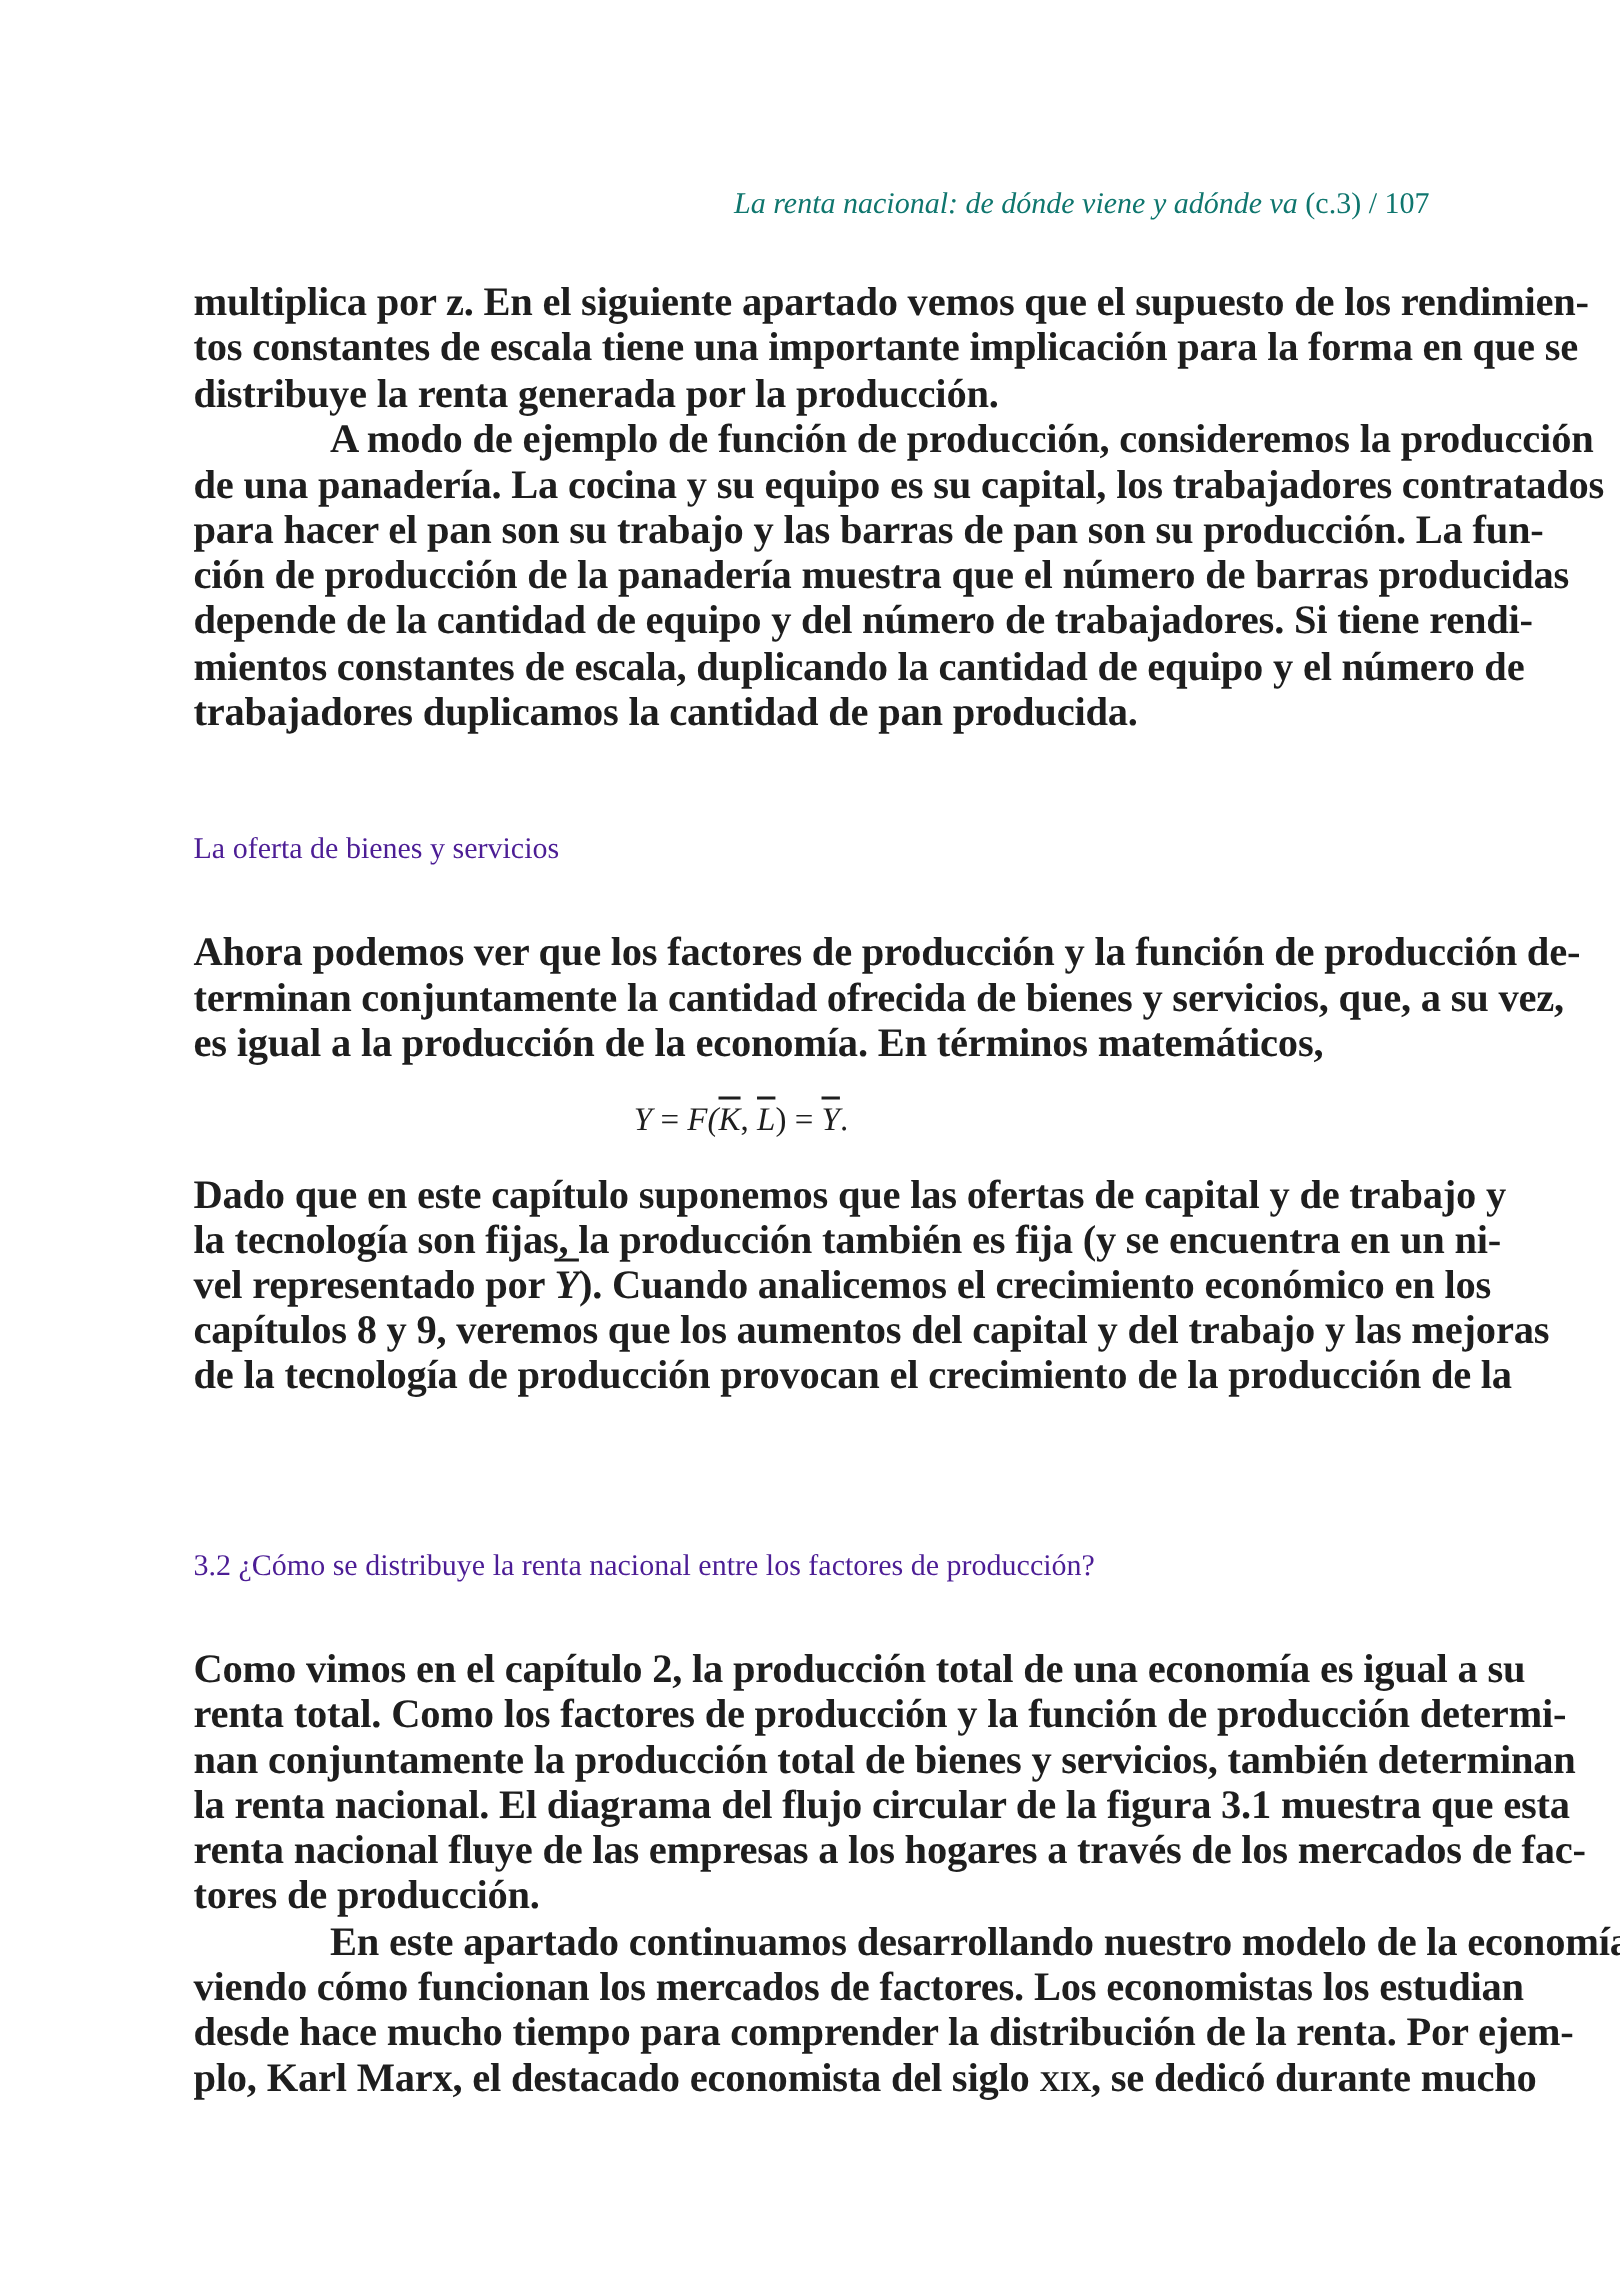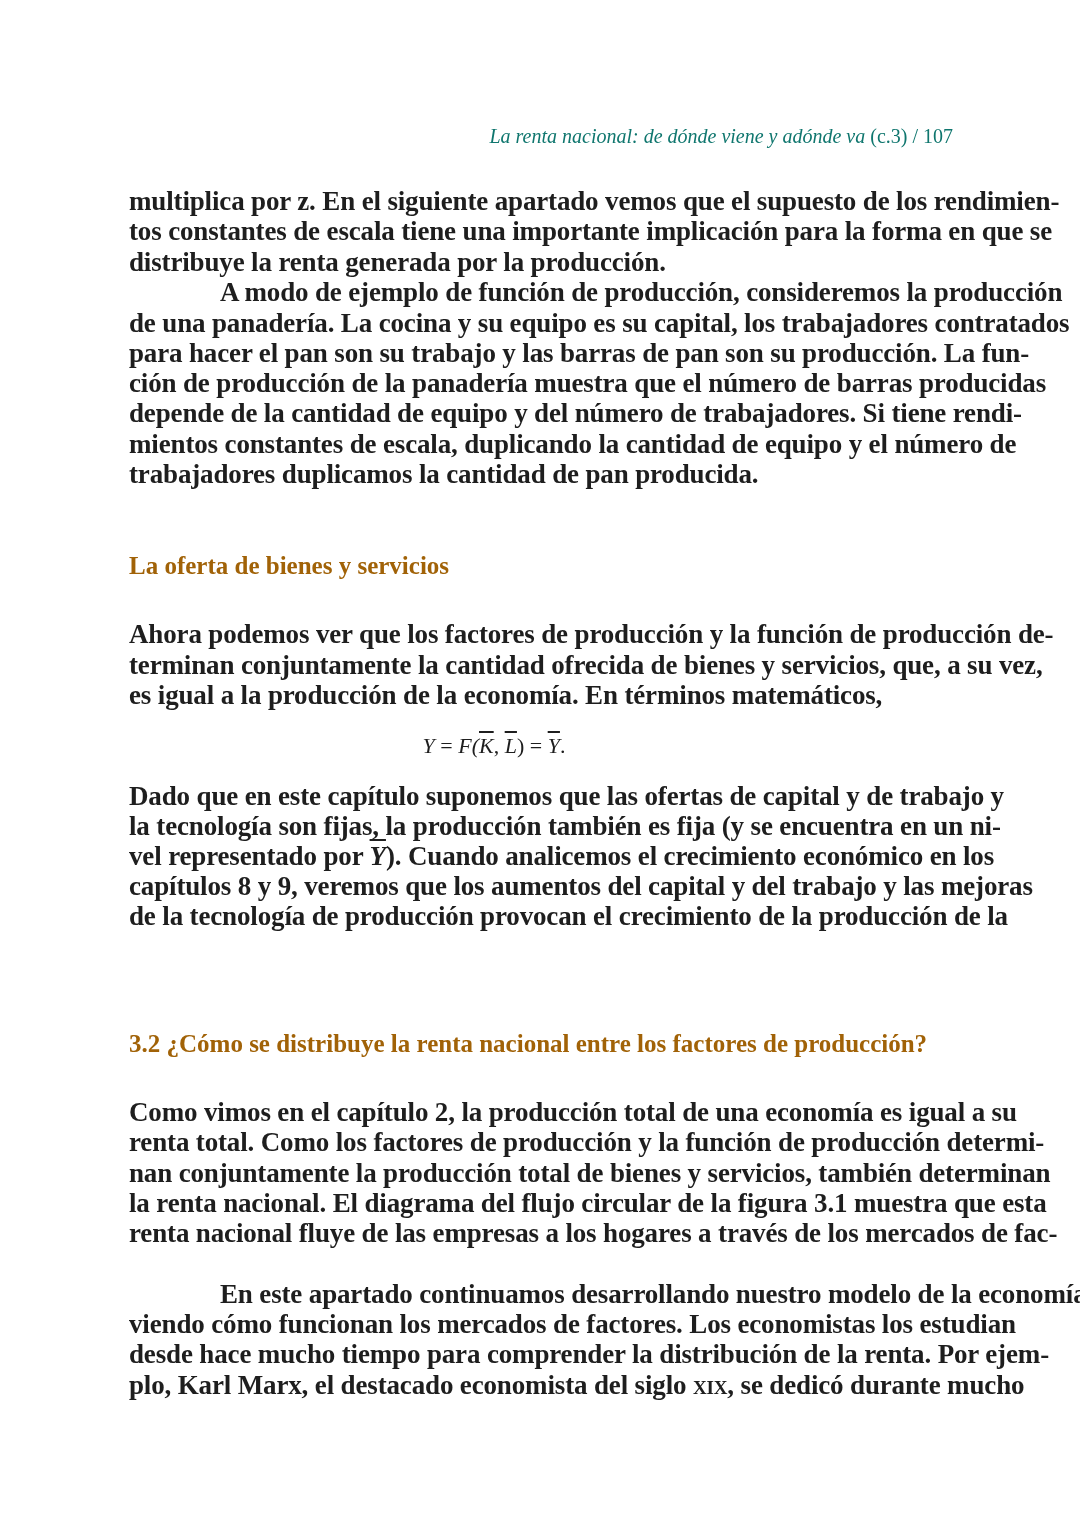--- a/index.html
+++ b/index.html
@@ -52,25 +52,25 @@
     text-align-last: left;
   }
   .line.indent {
     left: 172px;
     width: 793px;
     margin-left: 48px;
   }
   .heading {
     position: absolute;
     left: 129px;
-    font-size: 25px;
+    font-size: 20px;
     line-height: 30px;
-    font-weight: bold;
+    font-weight: normal;
     white-space: nowrap;
-    color: #a16207;
+    color: #4c1d95;
   }
   .equation {
     position: absolute;
     left: 0;
     width: 988px;
     top: 731px;
     text-align: center;
     font-size: 22px;
     line-height: 30px;
     font-style: italic;
@@ -123,19 +123,20 @@
   <div class="line" style="top:871px">capítulos 8 y 9, veremos que los aumentos del capital y del trabajo y las mejoras</div>
   <div class="line" style="top:901px">de la tecnología de producción provocan el crecimiento de la producción de la</div>
 
   <div class="heading" style="top:1029px">3.2 ¿Cómo se distribuye la renta nacional entre los factores de producción?</div>
 
   <div class="line" style="top:1097px">Como vimos en el capítulo 2, la producción total de una economía es igual a su</div>
   <div class="line" style="top:1127px">renta total. Como los factores de producción y la función de producción determi-</div>
   <div class="line" style="top:1158px">nan conjuntamente la producción total de bienes y servicios, también determinan</div>
   <div class="line" style="top:1188px">la renta nacional. El diagrama del flujo circular de la figura 3.1 muestra que esta</div>
   <div class="line" style="top:1218px">renta nacional fluye de las empresas a los hogares a través de los mercados de fac-</div>
+  <div class="line last" style="top:1248px">tores de producción.</div>
 
   <div class="line indent" style="top:1279px">En este apartado continuamos desarrollando nuestro modelo de la economía</div>
   <div class="line" style="top:1309px">viendo cómo funcionan los mercados de factores. Los economistas los estudian</div>
   <div class="line" style="top:1339px">desde hace mucho tiempo para comprender la distribución de la renta. Por ejem-</div>
   <div class="line" style="top:1370px"><span>plo, Karl Marx, el destacado economista del siglo </span><span class="smallcaps">XIX</span><span>, se dedicó durante mucho</span></div>
 
 </div>
 
 </body></html>

